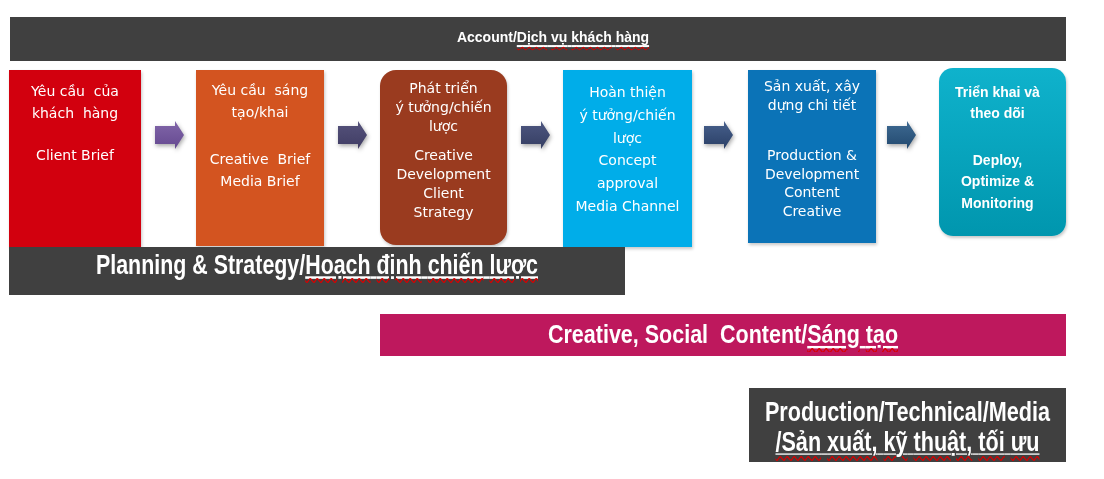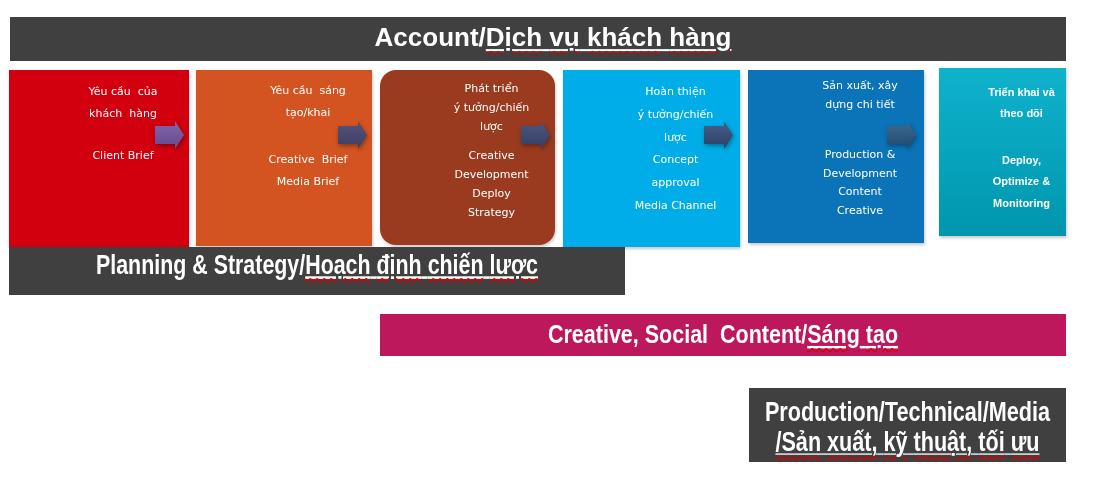--- a/index.html
+++ b/index.html
@@ -23,21 +23,21 @@
   }
   .banner .scale { white-space: pre; }
   #banner-production .scale { white-space: normal; }
   #banner-production .bline { white-space: pre; }
   #banner-account    { left: 10px;  top: 17px;  width: 1056px; height: 44px; }
   #banner-planning   { left: 9px;   top: 247px; width: 616px;  height: 48px; }
   #banner-creative   { left: 380px; top: 314px; width: 686px;  height: 42px; }
   #banner-production { left: 749px; top: 388px; width: 317px;  height: 74px; }
 
   .banner .scale { display: inline-block; }
-  #banner-account .scale    { font-size: 26px; transform: scaleY(1.01); position: relative; top: -2px; margin-left: 30px; }
+  #banner-account .scale    { font-size: 14px; transform: scaleY(1.01); position: relative; top: -2px; margin-left: 30px; }
   #banner-planning .scale   { font-size: 21.4px; transform: scaleY(1.27); position: relative; top: -6px; }
   #banner-creative .scale   { font-size: 21.5px; transform: scaleY(1.23); }
   #banner-production .scale { font-size: 21.6px; transform: scaleY(1.29); padding-top: 3px; }
   #banner-production .bline { line-height: 23.3px; text-align: center; }
   #banner-production .vi { text-decoration-thickness: 1.4px; text-underline-offset: 1.5px; }
   #banner-production .vi .word { text-underline-offset: 3px; text-decoration-thickness: 1px; }
   #banner-planning .vi, #banner-creative .vi { text-underline-offset: 2px; }
   #banner-planning .vi .word, #banner-creative .vi .word { text-underline-offset: 3px; text-decoration-thickness: 1px; }
 
   
@@ -57,38 +57,37 @@
     text-underline-offset: 4px;
   }
 
   
   .pbox {
     position: absolute;
     top: 70px;
     height: 166px;
     color: #ffffff;
     font-family: "DejaVu Sans", sans-serif;
-    font-size: 11px;
+    font-size: 14px;
     text-align: center;
     display: flex;
     flex-direction: column;
     align-items: center;
     box-shadow: 1px 2px 3px rgba(0,0,0,0.22);
-    padding-left: 48px;
   }
   .pbox .line { white-space: pre; }
   #box-1 { left: 9px;   width: 132px; }
   #box-2 { left: 196px; width: 128px; }
   #box-3 { left: 380px; width: 127px; }
   #box-4 { left: 563px; width: 129px; }
   #box-5 { left: 748px; width: 128px; align-items: center; }
   #box-6 {
     left: 939px; width: 127px;
     top: 68px; height: 168px;
-    border-radius: 0;
+    border-radius: 14px;
     font-family: "Liberation Sans", sans-serif;
     font-weight: bold;
     padding-right: 10px;
     box-sizing: border-box;
   }
   #box-1 { padding-top: 11px; } #box-1 .line { line-height: 21.5px; } #box-1 .gap { height: 21px; }
   #box-2 { padding-top: 10px; } #box-2 .line { line-height: 21.5px; } #box-2 .gap { height: 26px; }
   #box-3 { padding-top: 9px; }  #box-3 .line { line-height: 19px; }   #box-3 .gap { height: 10px; }
   #box-4 { padding-top: 11px; } #box-4 .line { line-height: 22.8px; } #box-4 .gap { height: 0px; }
   #box-5 { padding-top: 7px; }  #box-5 .line { line-height: 18.5px; } #box-5 .gap { height: 32px; }
@@ -145,21 +144,21 @@
       <div class="arrow" style="background: linear-gradient(rgb(85, 82, 123), rgb(64, 61, 100));"></div>
     </div>
 
   <div class="pbox" id="box-3" style="background: rgb(154, 59, 31); border-radius: 16px;">
     <div class="line">Phát triển</div>
     <div class="line">ý tưởng/chiến</div>
     <div class="line">lược</div>
     <div class="gap"></div>
     <div class="line">Creative</div>
     <div class="line">Development</div>
-    <div class="line">Deploy</div>
+    <div class="line">Client</div>
     <div class="line">Strategy</div>
   </div>
 
   <div class="arrow-wrap" id="arrow-3">
       <div class="arrow" style="background: linear-gradient(rgb(77, 86, 128), rgb(53, 62, 98));"></div>
     </div>
 
   <div class="pbox" id="box-4" style="background: rgb(0, 173, 233);">
     <div class="line">Hoàn thiện</div>
     <div class="line">ý tưởng/chiến</div>

